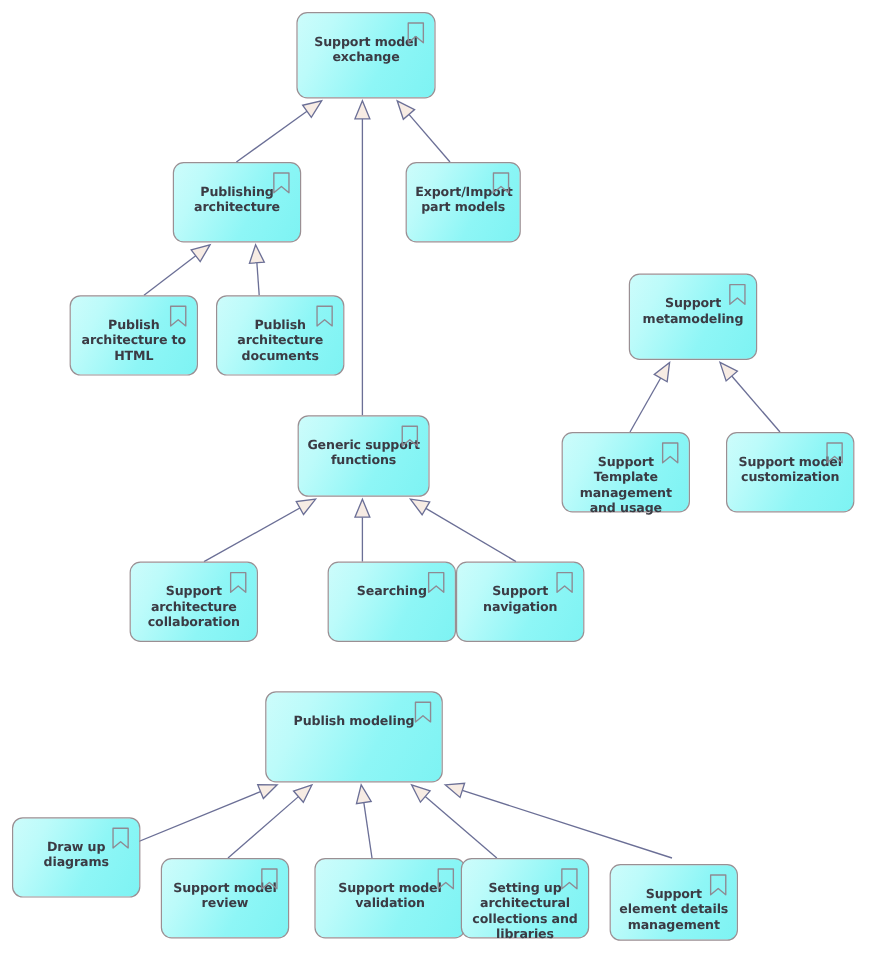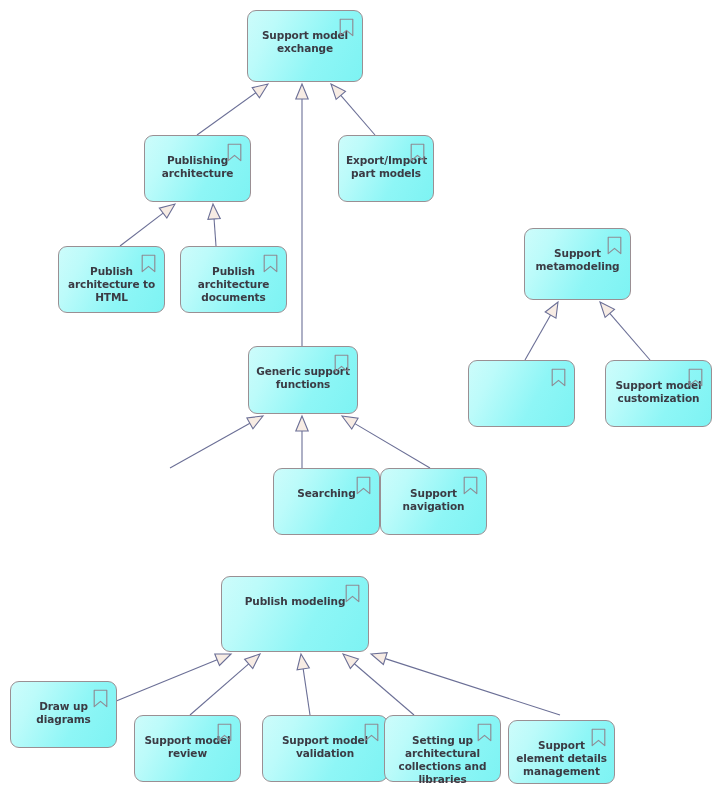--- a/index.html
+++ b/index.html
@@ -182,37 +182,46 @@
         </svg>
       </span>
       <span class="node-label toplabel">Support metamodeling</span>
     </div>
     <div class="node" style="left: 468px; top: 360px; width: 107px; height: 67px;">
       <span class="bookmark-icon">
         <svg viewBox="0 0 15 19" width="15" height="19">
           <path d="M1.2 1.2 H13.8 V17.6 L7.5 12.4 L1.2 17.6 Z" fill="none" stroke="#8e8a93" stroke-width="1.15" stroke-linejoin="round" stroke-linecap="round"></path>
         </svg>
       </span>
+      <span class="node-label toplabel">Support Template management and usage</span>
     </div>
     <div class="node" style="left: 605px; top: 360px; width: 107px; height: 67px;">
       <span class="bookmark-icon">
         <svg viewBox="0 0 15 19" width="15" height="19">
           <path d="M1.2 1.2 H13.8 V17.6 L7.5 12.4 L1.2 17.6 Z" fill="none" stroke="#8e8a93" stroke-width="1.15" stroke-linejoin="round" stroke-linecap="round"></path>
         </svg>
       </span>
       <span class="node-label toplabel">Support model customization</span>
     </div>
     <div class="node" style="left: 248px; top: 346px; width: 110px; height: 68px;">
       <span class="bookmark-icon">
         <svg viewBox="0 0 15 19" width="15" height="19">
           <path d="M1.2 1.2 H13.8 V17.6 L7.5 12.4 L1.2 17.6 Z" fill="none" stroke="#8e8a93" stroke-width="1.15" stroke-linejoin="round" stroke-linecap="round"></path>
         </svg>
       </span>
       <span class="node-label toplabel">Generic support functions</span>
     </div>
+    <div class="node" style="left: 108px; top: 468px; width: 107px; height: 67px;">
+      <span class="bookmark-icon">
+        <svg viewBox="0 0 15 19" width="15" height="19">
+          <path d="M1.2 1.2 H13.8 V17.6 L7.5 12.4 L1.2 17.6 Z" fill="none" stroke="#8e8a93" stroke-width="1.15" stroke-linejoin="round" stroke-linecap="round"></path>
+        </svg>
+      </span>
+      <span class="node-label toplabel">Support architecture collaboration</span>
+    </div>
     <div class="node" style="left: 249px; top: 468px; width: 107px; height: 67px; margin-left: 24px;">
       <span class="bookmark-icon">
         <svg viewBox="0 0 15 19" width="15" height="19">
           <path d="M1.2 1.2 H13.8 V17.6 L7.5 12.4 L1.2 17.6 Z" fill="none" stroke="#8e8a93" stroke-width="1.15" stroke-linejoin="round" stroke-linecap="round"></path>
         </svg>
       </span>
       <span class="node-label toplabel">Searching</span>
     </div>
     <div class="node" style="left: 380px; top: 468px; width: 107px; height: 67px;">
       <span class="bookmark-icon">
@@ -247,21 +256,21 @@
       <span class="node-label toplabel">Support model review</span>
     </div>
     <div class="node" style="left: 262px; top: 715px; width: 126px; height: 67px;">
       <span class="bookmark-icon">
         <svg viewBox="0 0 15 19" width="15" height="19">
           <path d="M1.2 1.2 H13.8 V17.6 L7.5 12.4 L1.2 17.6 Z" fill="none" stroke="#8e8a93" stroke-width="1.15" stroke-linejoin="round" stroke-linecap="round"></path>
         </svg>
       </span>
       <span class="node-label toplabel">Support model validation</span>
     </div>
-    <div class="node" style="left: 384px; top: 715px; width: 117px; height: 67px;">
+    <div class="node" style="left: 384px; top: 715px; width: 107px; height: 67px;">
       <span class="bookmark-icon">
         <svg viewBox="0 0 15 19" width="15" height="19">
           <path d="M1.2 1.2 H13.8 V17.6 L7.5 12.4 L1.2 17.6 Z" fill="none" stroke="#8e8a93" stroke-width="1.15" stroke-linejoin="round" stroke-linecap="round"></path>
         </svg>
       </span>
       <span class="node-label toplabel">Setting up architectural collections and libraries</span>
     </div>
     <div class="node" style="left: 508px; top: 720px; width: 107px; height: 64px;">
       <span class="bookmark-icon">
         <svg viewBox="0 0 15 19" width="15" height="19">

